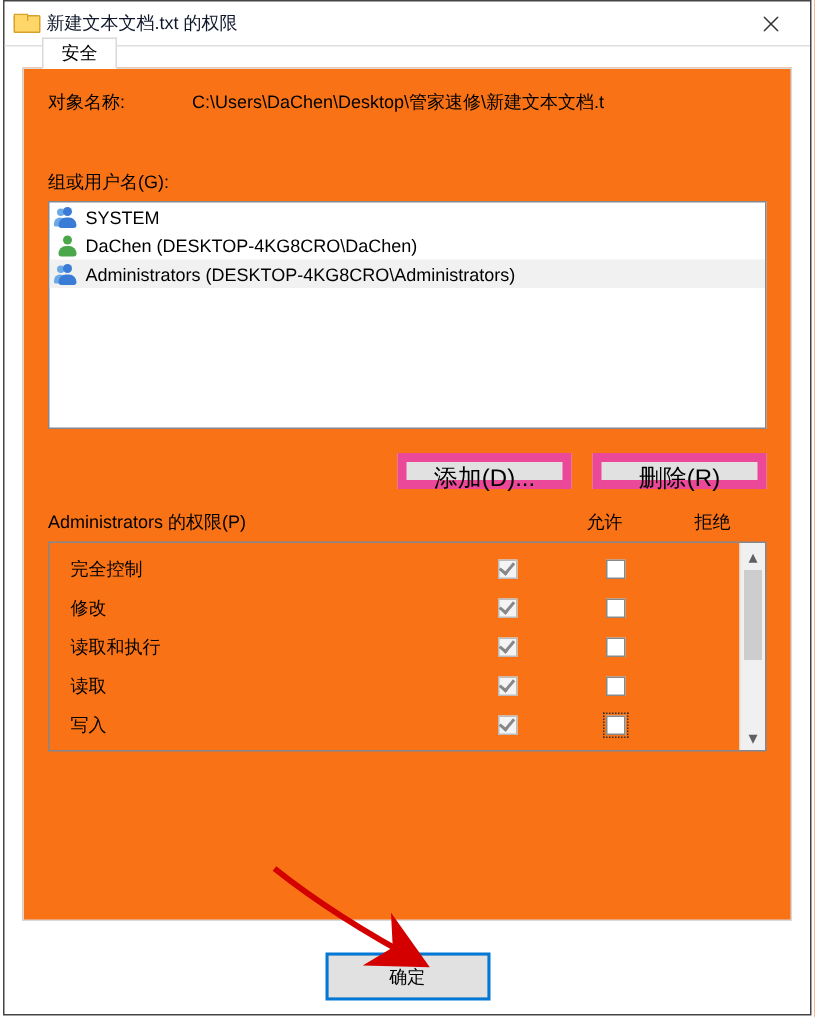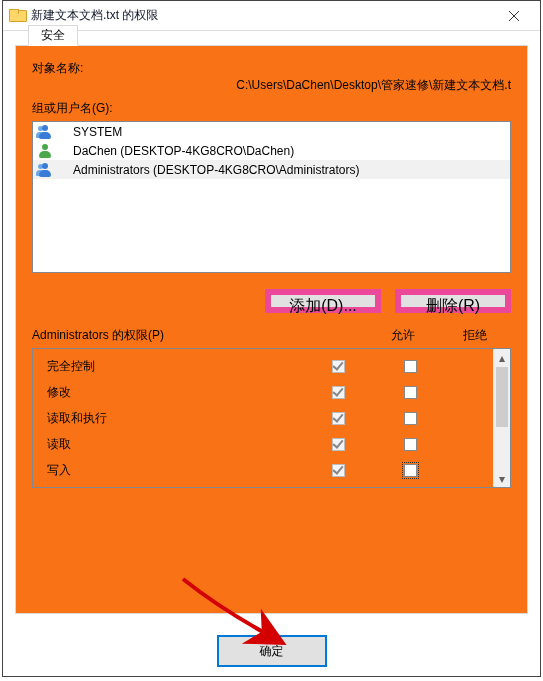--- a/index.html
+++ b/index.html
@@ -75,36 +75,35 @@
     padding: 0 12px;
     border: 1px solid #d9d9d9;
     border-bottom: 1px solid #fff;
     background: #fff;
     display: flex;
     align-items: center;
     font-size: 12px;
     z-index: 2;
   }
   .inner-pad { padding: 14px 16px 10px 16px; }
-  .obj-row { display: flex; margin-bottom: 6px; flex-direction: column; }
+  .obj-row { display: flex; margin-bottom: 36px; }
   .obj-label { width: 96px; }
-  .obj-path { flex: 1; white-space: nowrap; overflow: hidden; text-align: right; }
+  .obj-path { flex: 1; white-space: nowrap; overflow: hidden; }
   .group-label { margin-bottom: 4px; }
   .listbox {
     border: 1px solid #828790;
     height: 152px;
     background: #fff;
     overflow: auto;
   }
   .listrow {
     display: flex;
     align-items: center;
     height: 19px;
     padding: 0 4px;
-    gap: 16px;
   }
   .listrow.selected { background: #f1f1f1; }
   .user-icon {
     width: 16px; height: 16px;
     margin-right: 4px;
     position: relative;
   }
   .user-icon .head {
     position: absolute;
     width: 6px; height: 6px;

